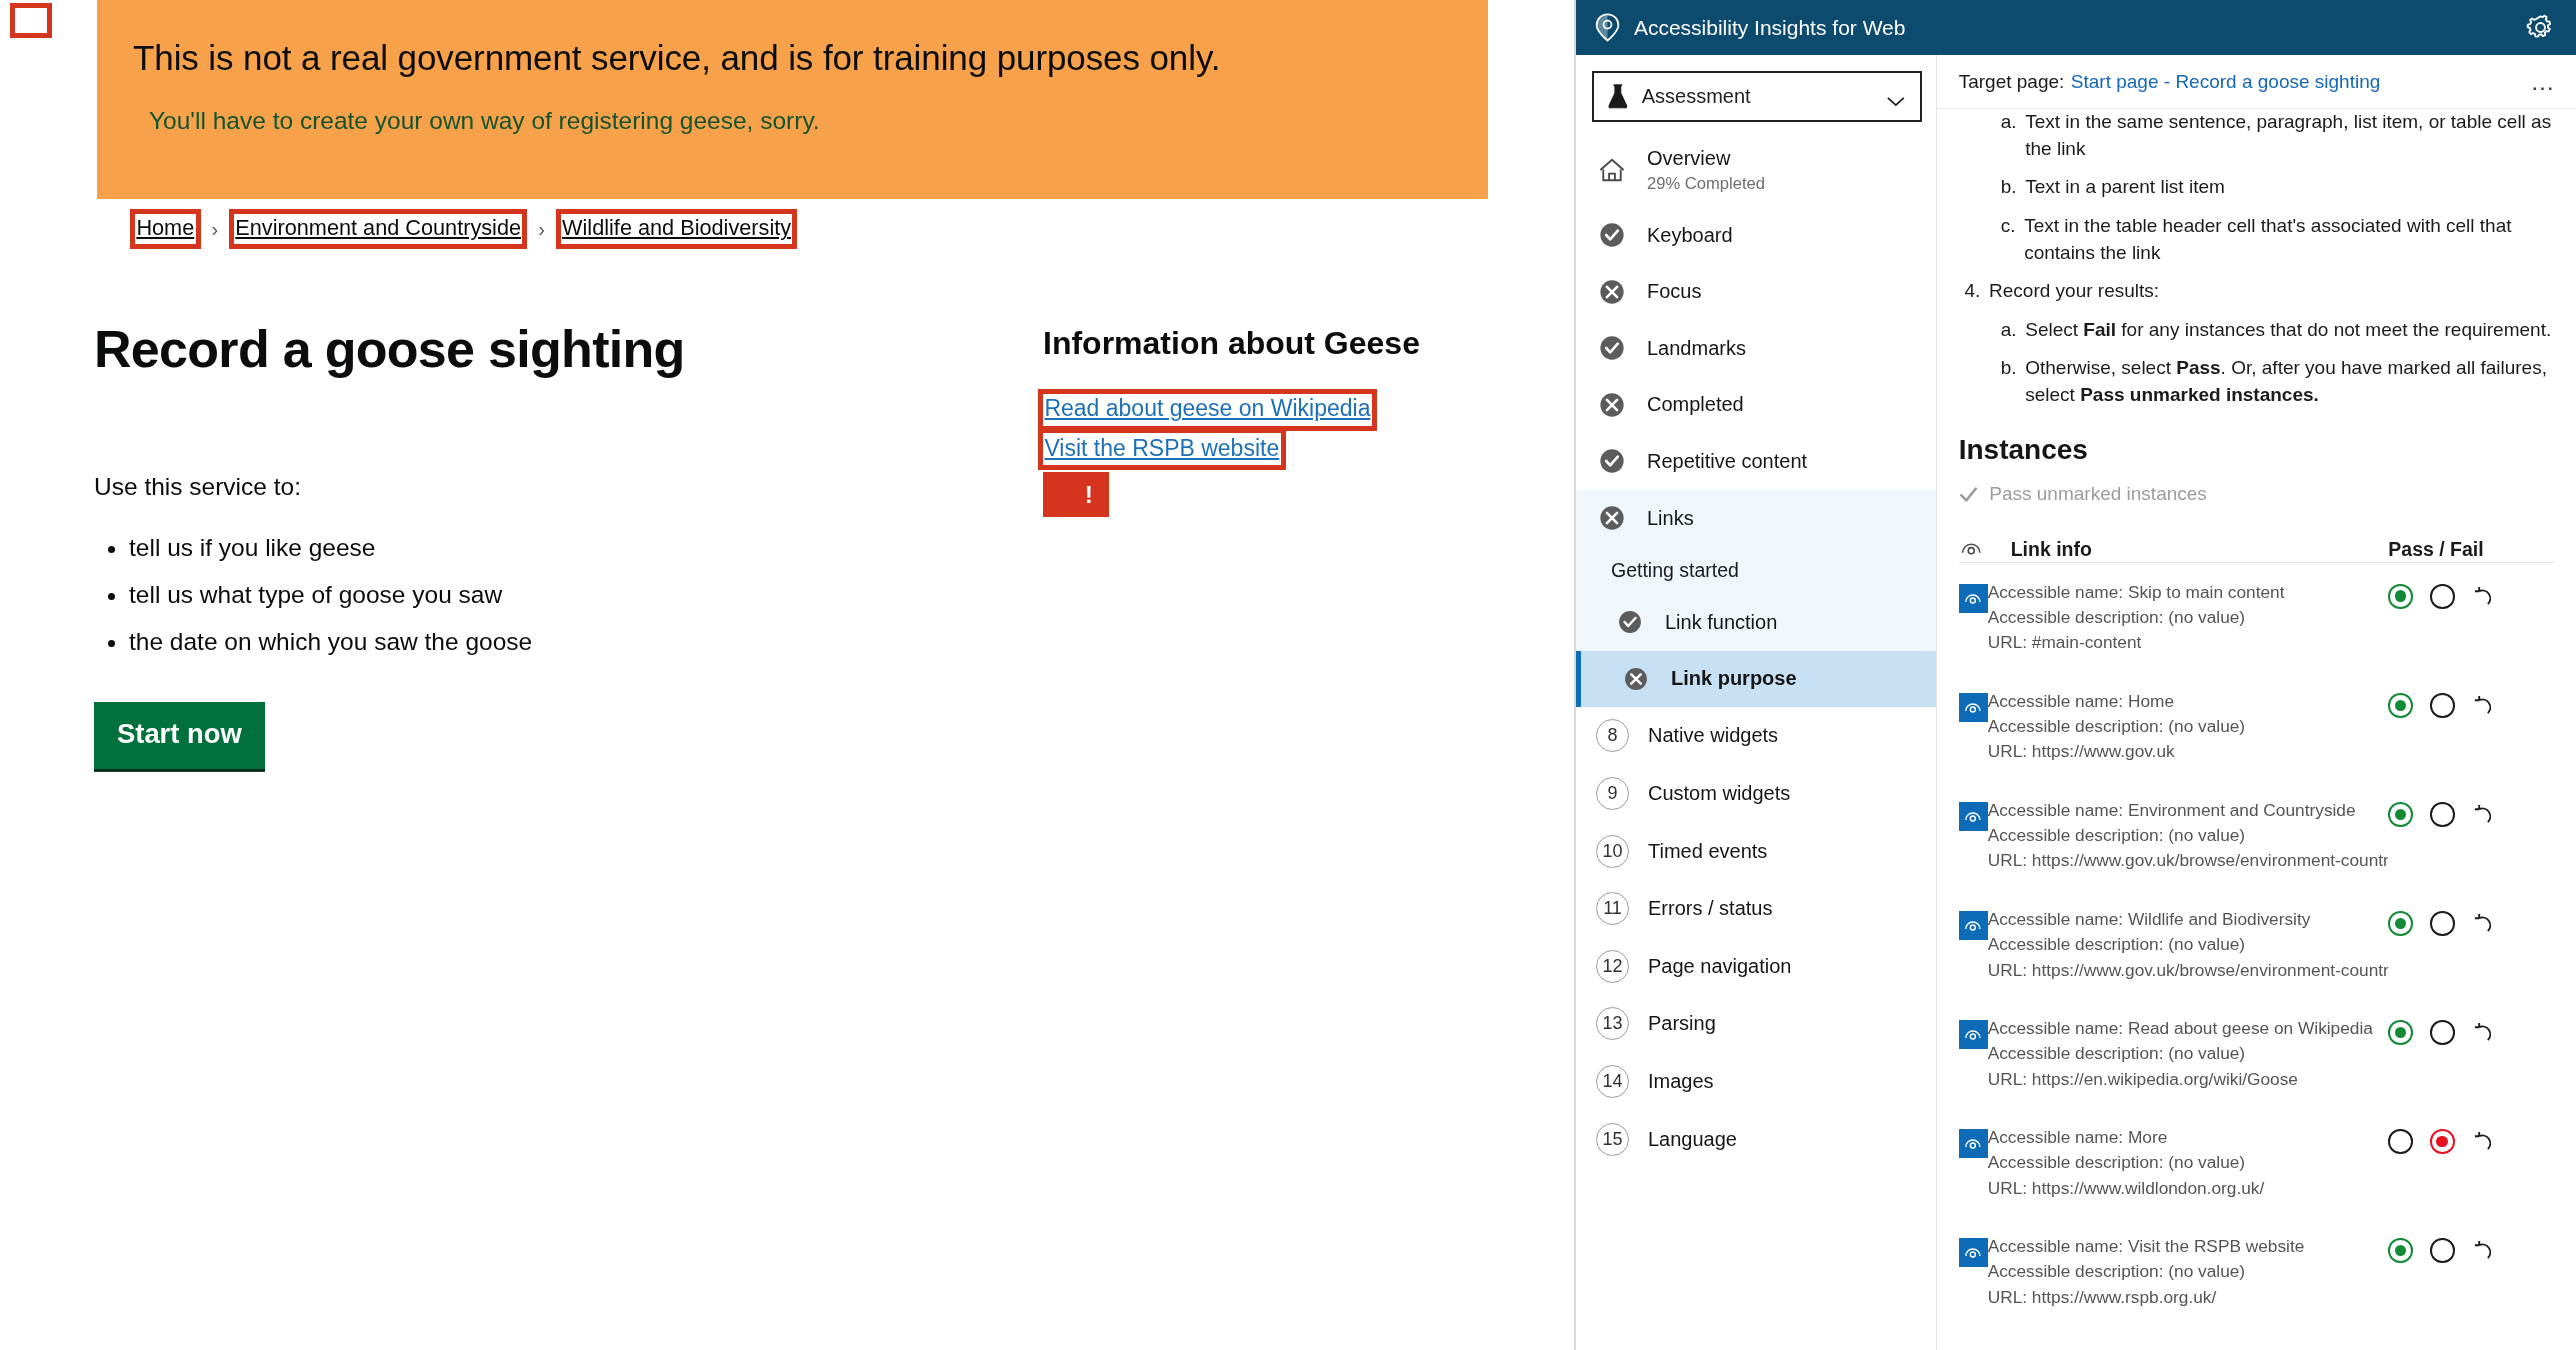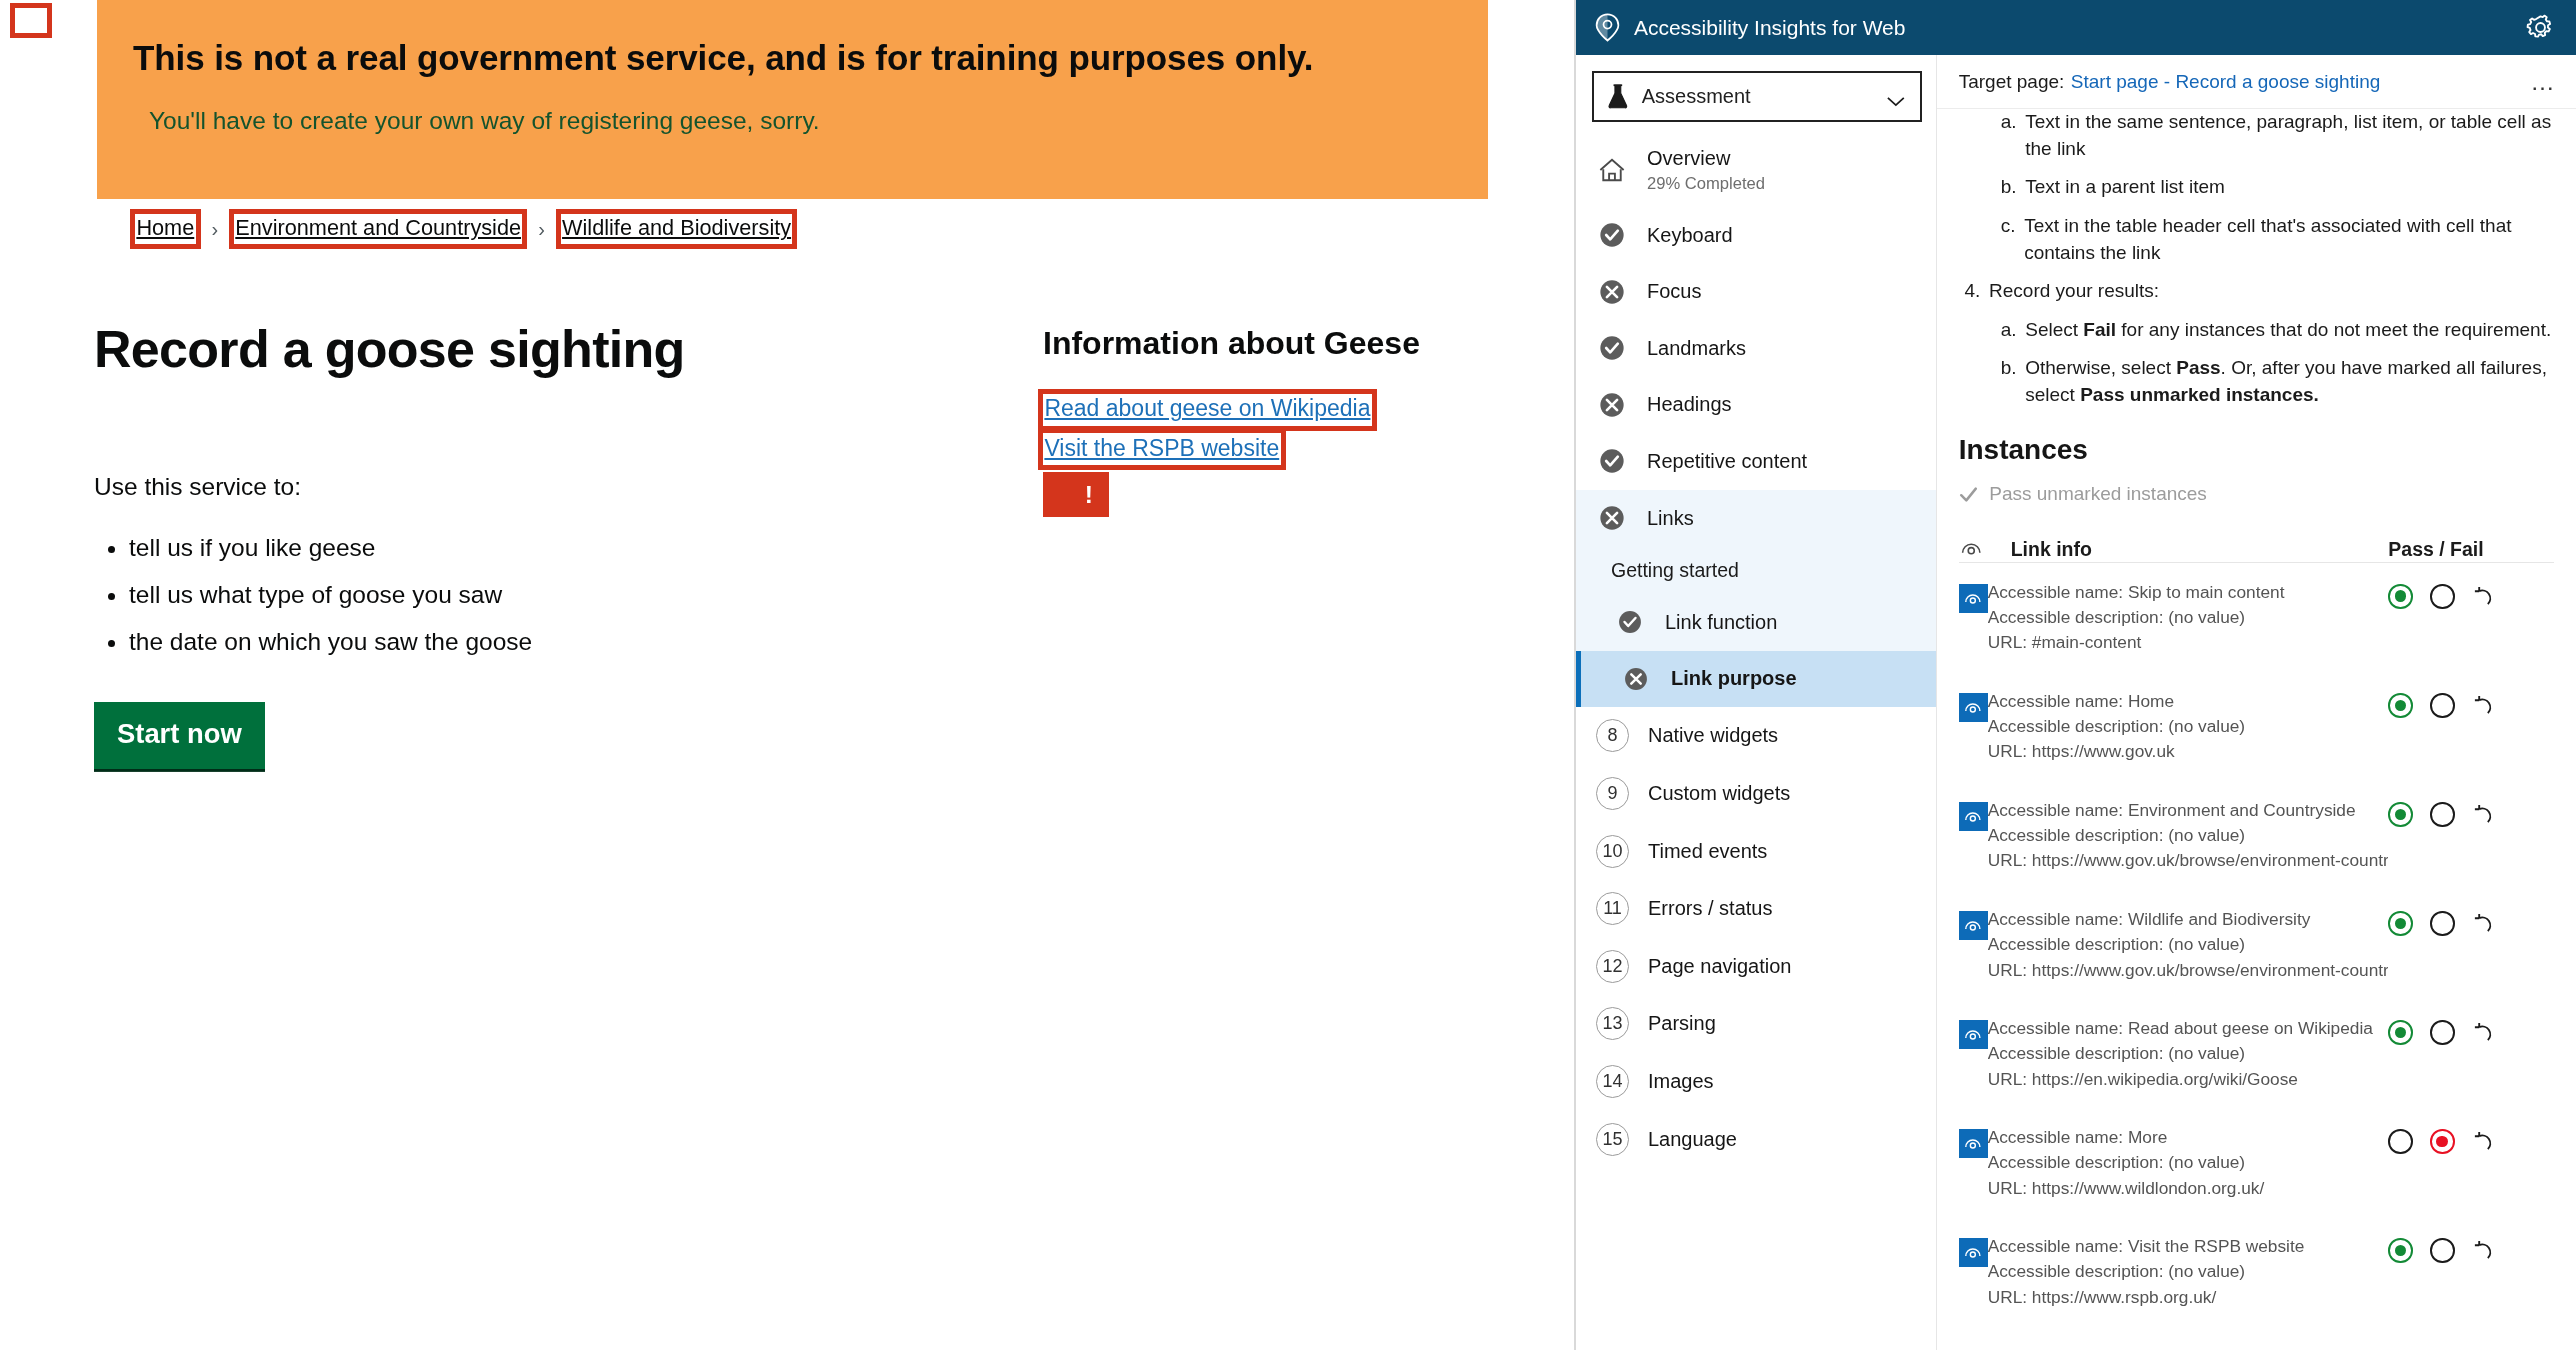--- a/index.html
+++ b/index.html
@@ -22,21 +22,21 @@
     width:42px; height:35px; background:#fff;
     border:5px solid #d4351c;
   }
   .banner {
     position:absolute; left:97px; top:0;
     width:1391px; height:199px;
     background:#f8a14b;
     padding:38px 0 0 36px;
   }
   .banner-title {
-    font-size:35px; font-weight:bold; color:#0b0c0c;
+    font-size:35px; font-weight:normal; color:#0b0c0c;
     margin:0 0 29px 0; letter-spacing:-0.1px;
   }
   .banner-sub { font-size:24.5px; color:#14532d; margin:16px; }
 
   .breadcrumb {
     position:absolute; left:87px; top:214px;
     display:flex; align-items:center; gap:10px;
     font-size:21.7px;
     margin-left:48px;
   }
@@ -362,21 +362,21 @@
           </div>
 
           <div class="nav-item">
             <span class="st-icon">
               <svg viewBox="0 0 44 44" width="32" height="32">
                   <circle cx="22" cy="22" r="16" fill="#5c5c5c"></circle>
                   <path d="M15 15 L29 29 M29 15 L15 29" stroke="#fff" stroke-width="3.6" stroke-linecap="round"></path>
                 </svg>
             </span>
             <span class="lbl-wrap">
-                <span>Headings</span>
+                <span>Completed</span>
               </span>
           </div>
 
           <div class="nav-item">
             <span class="st-icon">
               <svg viewBox="0 0 44 44" width="32" height="32">
                   <circle cx="22" cy="22" r="16" fill="#5c5c5c"></circle>
                   <polyline points="14,22 19.5,28 30,16" fill="none" stroke="#fff" stroke-width="3.6" stroke-linecap="round" stroke-linejoin="round"></polyline>
                 </svg>
             </span>

